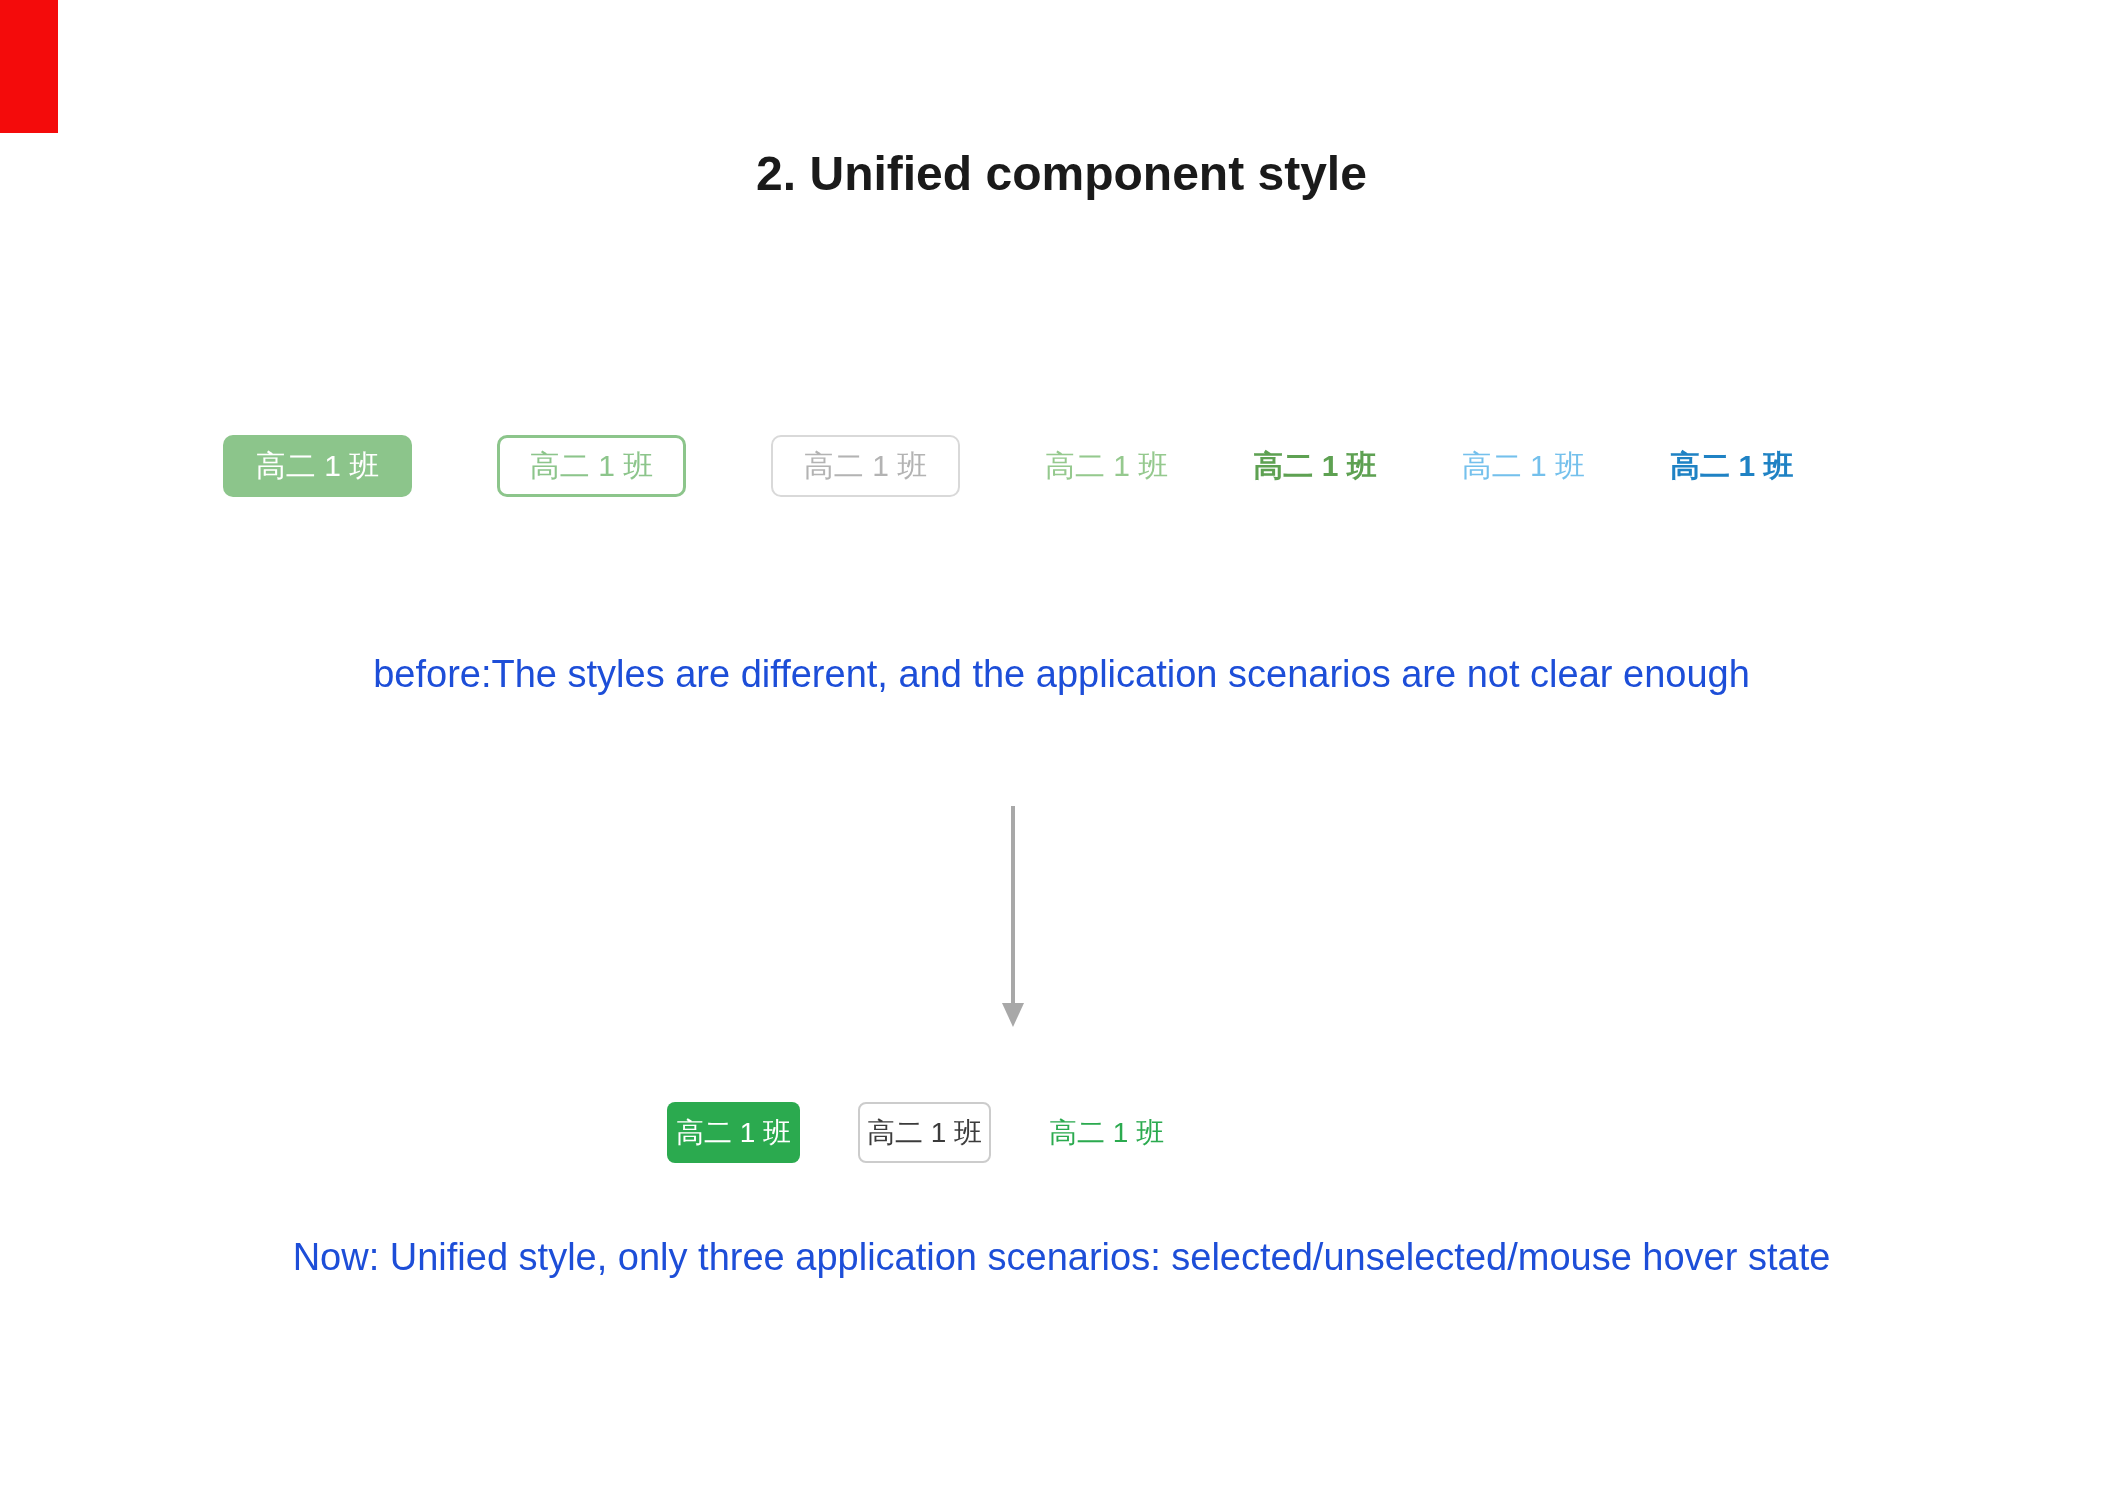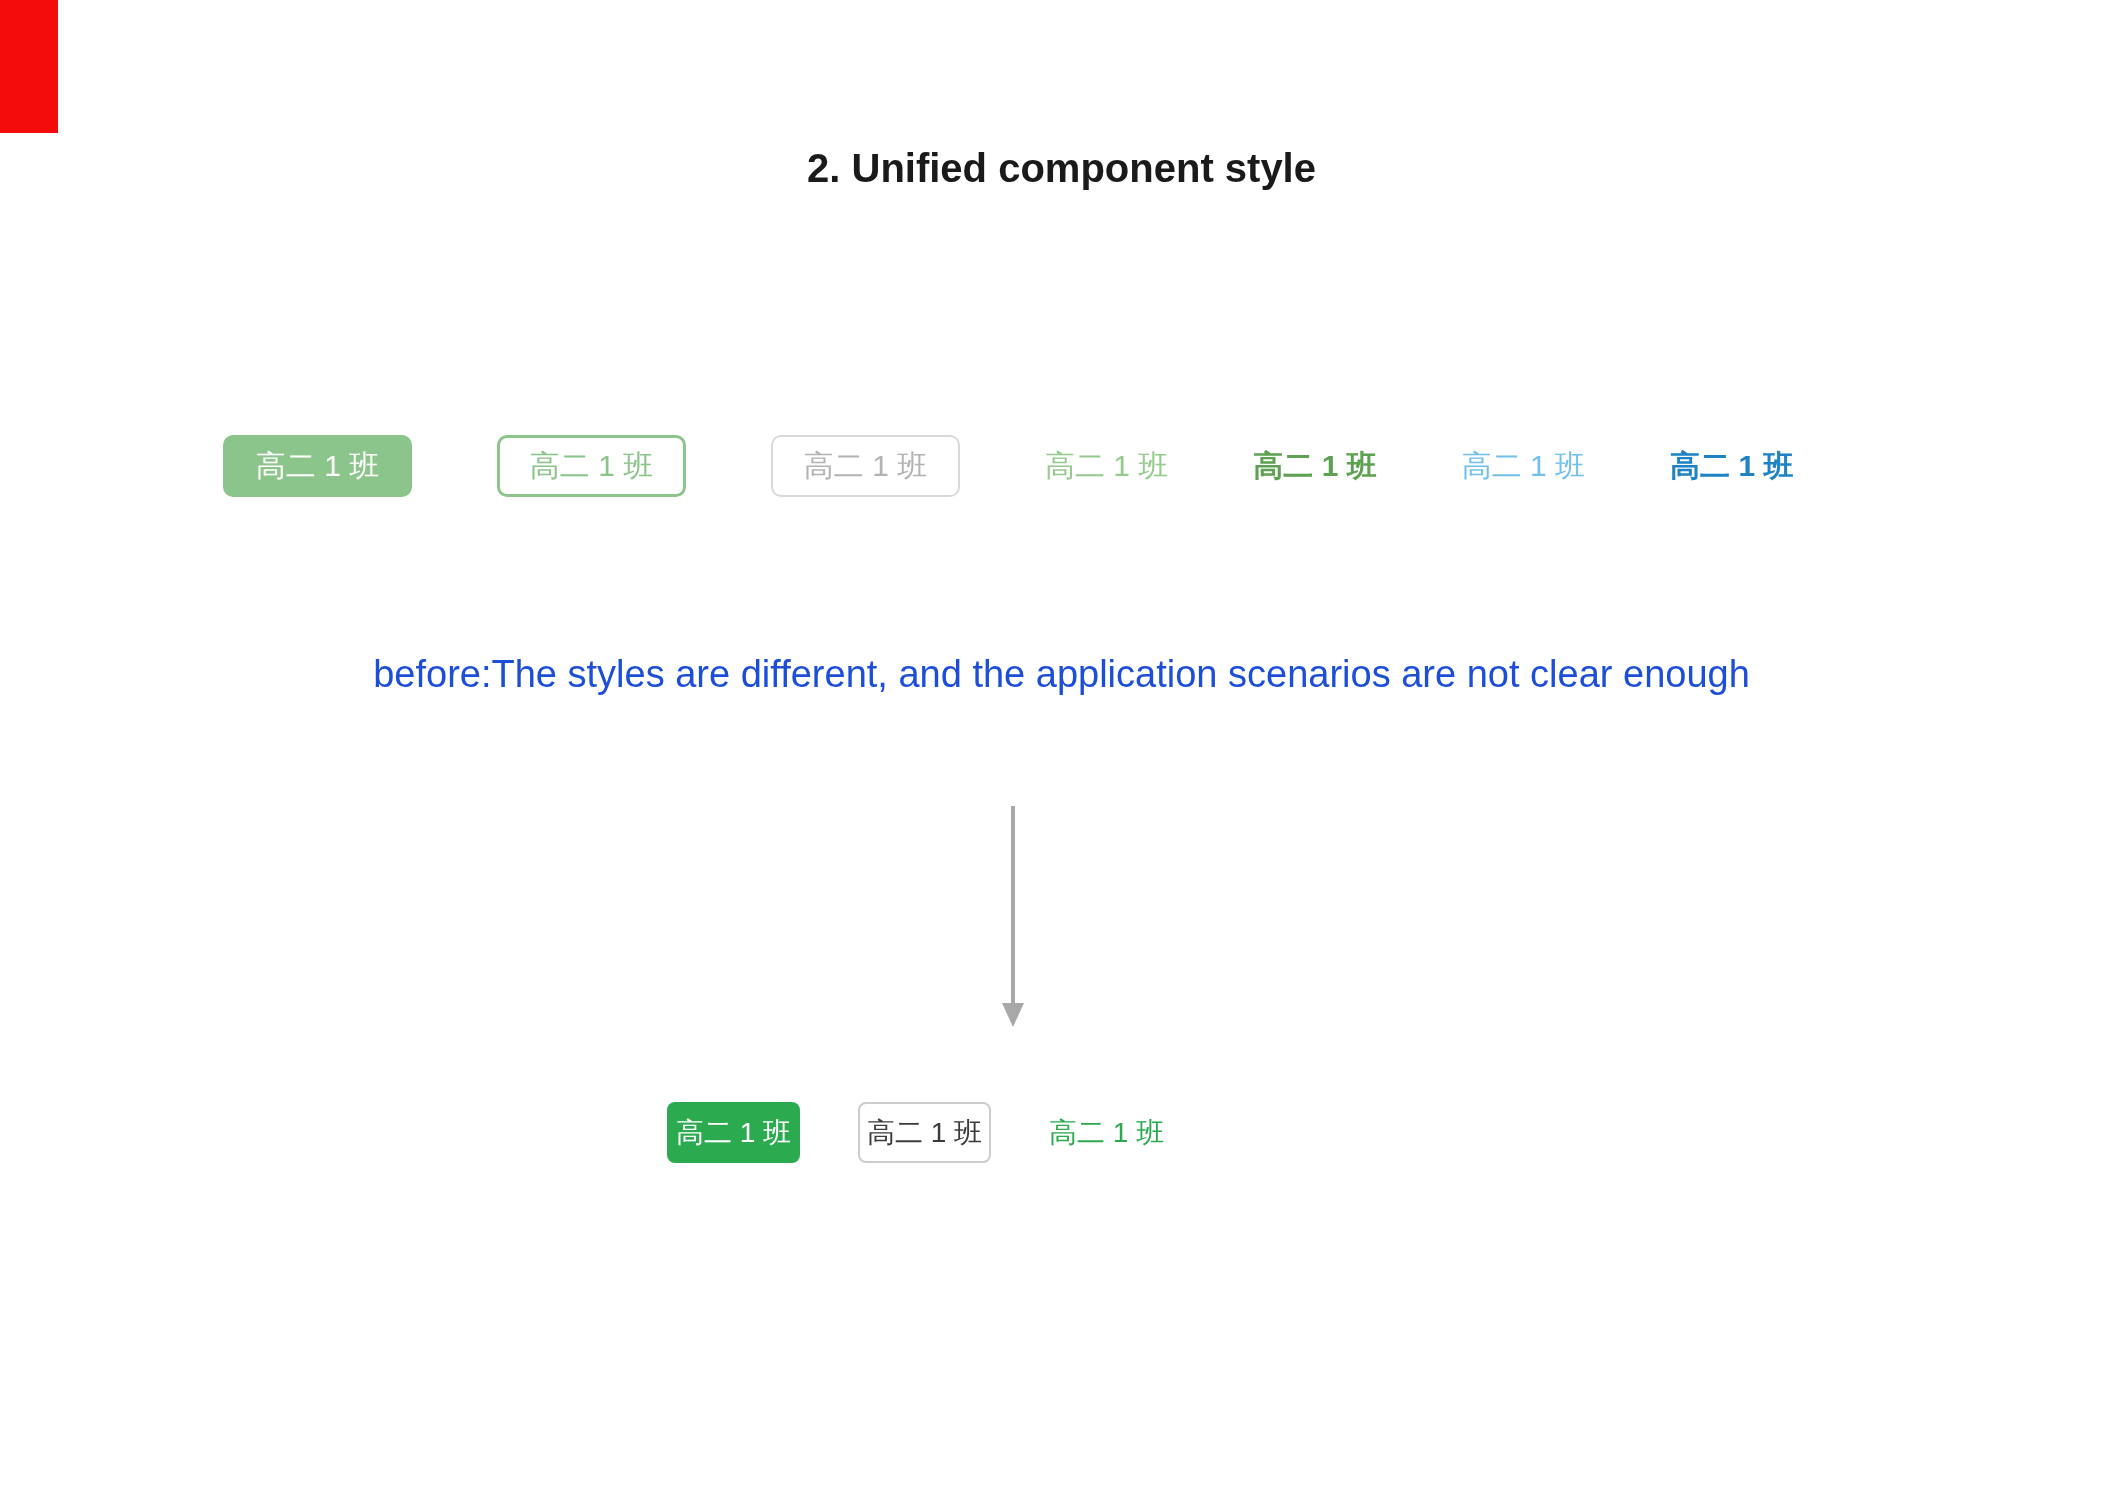--- a/index.html
+++ b/index.html
@@ -12,21 +12,21 @@
     font-family:"Liberation Sans", sans-serif;
   }
   .corner-marker {
     position:absolute; left:0; top:0;
     width:58px; height:133px;
     background:var(--marker-red,#f40b0b);
   }
   .title {
     position:absolute; top:146px; left:0; width:100%;
     text-align:center;
-    font-size:40px; font-weight:700; color:#1a1a1a;
+    font-size:48px; font-weight:700; color:#1a1a1a;
     white-space:nowrap;
   }
   .variant-row {
     position:absolute; top:435px; left:223px; height:62px;
     display:flex; align-items:center; gap:85px;
   }
   .chip {
     box-sizing:border-box;
     display:flex; align-items:center; justify-content:center;
     font-size:30px; white-space:nowrap;
@@ -82,14 +82,15 @@
     <line x1="13" y1="0" x2="13" y2="198" style="stroke:var(--arrow-gray,#a8a8a8); stroke-width:4"></line>
     <polygon points="2,197 24,197 13,221" style="fill:var(--arrow-gray,#a8a8a8)"></polygon>
   </svg>
 
   <div class="unified-row">
     <div class="chip box-sm filled-green">高二 1 班</div>
     <div class="chip box-sm outline-gray-dark">高二 1 班</div>
     <div class="chip text-green">高二 1 班</div>
   </div>
 
+  <div class="caption now">Now: Unified style, only three application scenarios: selected/unselected/mouse hover state</div>
 
 </div>
 
 </body></html>

